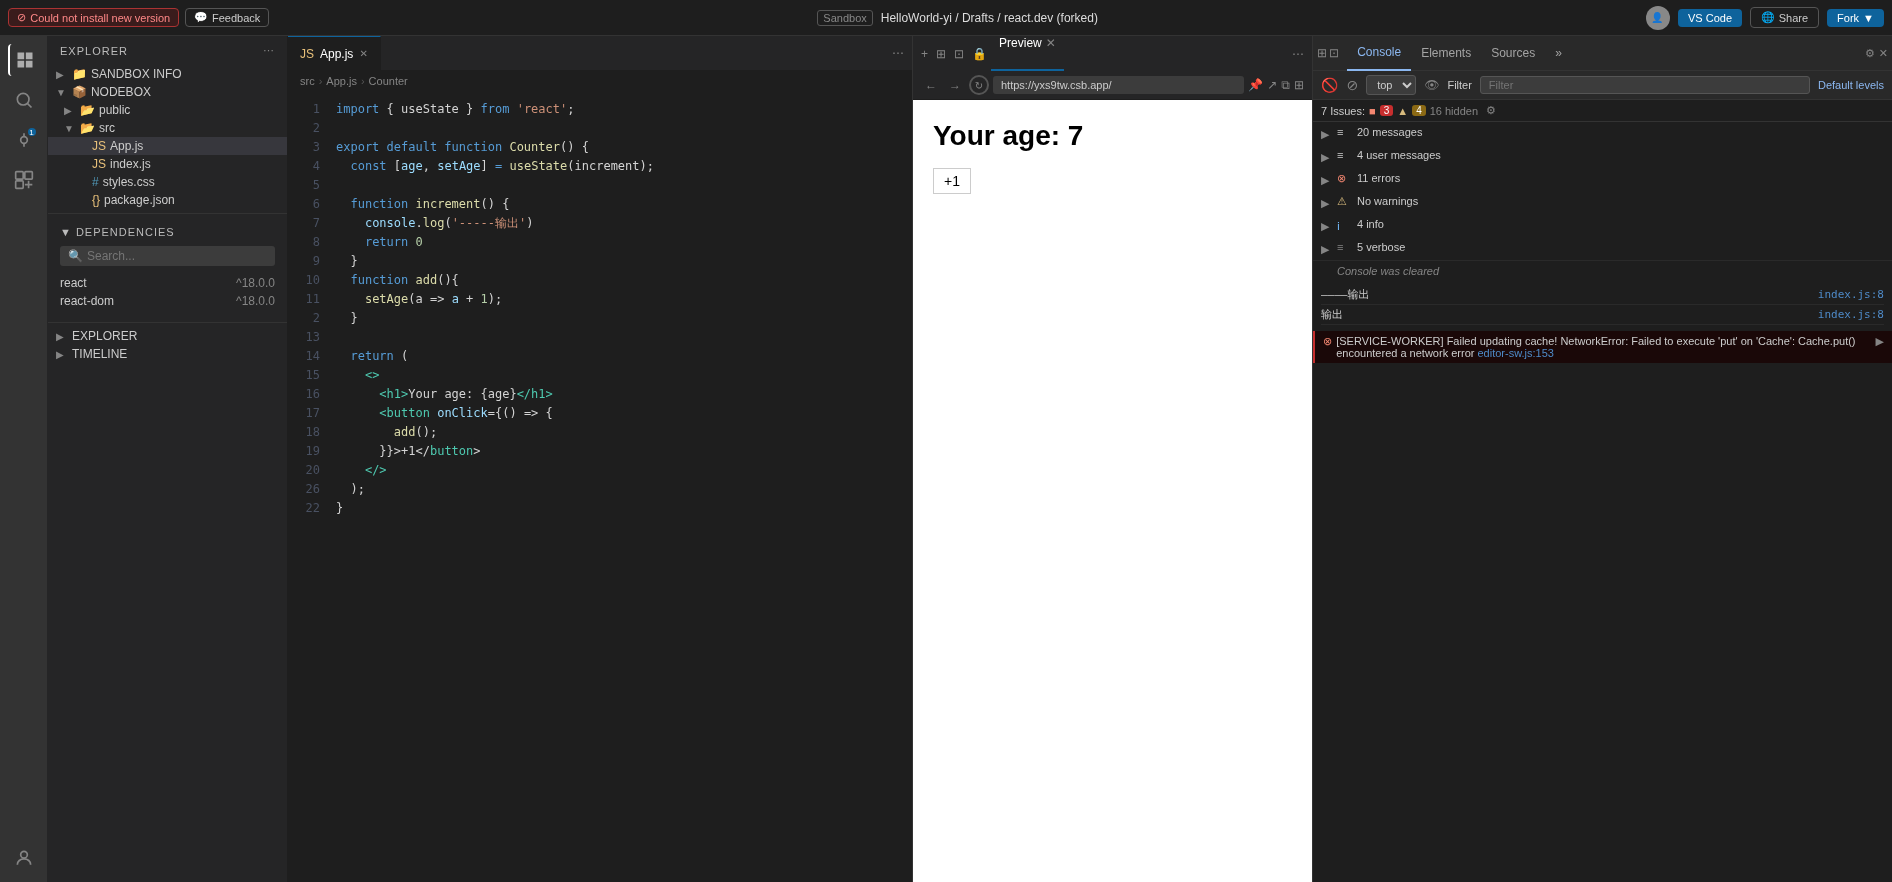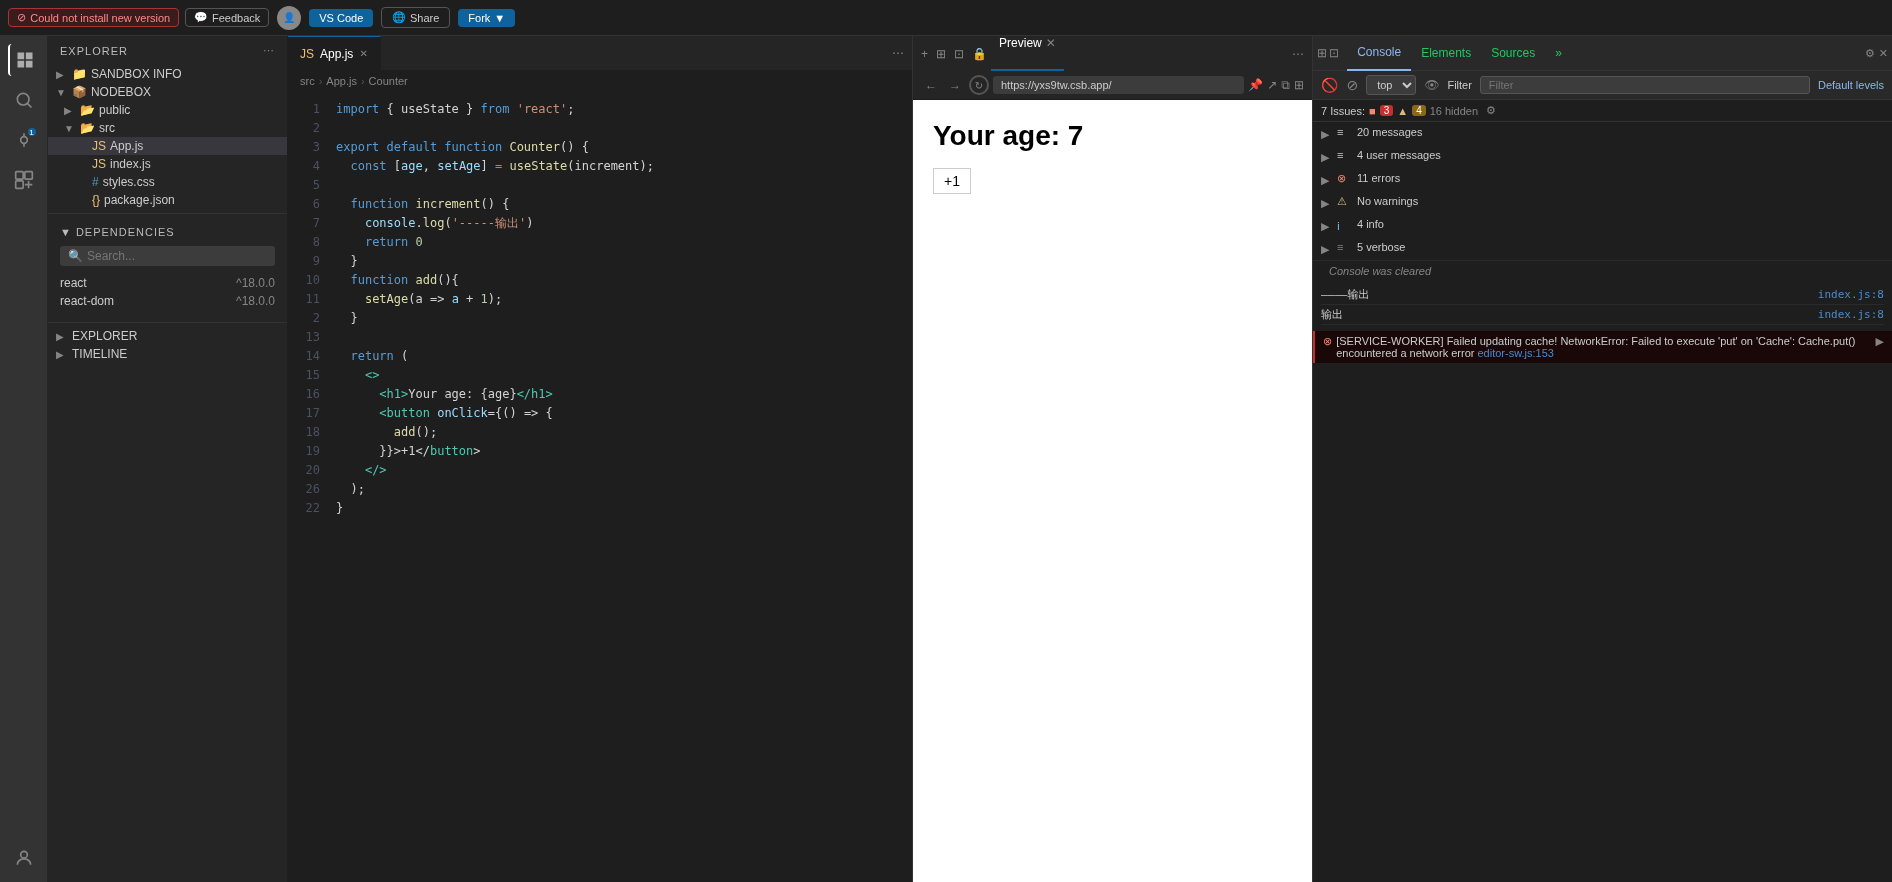--- a/index.html
+++ b/index.html
@@ -99,21 +99,21 @@
     .url-nav { color: #858585; cursor: pointer; width: 20px; text-align: center; }
     .url-input { flex: 1; background: #3c3c3c; border: none; outline: none; color: #ccc; font-size: 11px; padding: 3px 8px; border-radius: 3px; }
     .url-icons { display: flex; gap: 4px; color: #858585; }
     .preview-content { flex: 1; background: #fff; padding: 20px; border-radius: 27px; }
     .preview-heading { font-size: 28px; font-weight: bold; color: #000; font-family: sans-serif; margin-bottom: 16px; }
     .preview-btn { background: #fff; border: 1px solid #ccc; padding: 4px 10px; cursor: pointer; font-size: 14px; font-family: sans-serif; }
 
     
     .devtools-panel { width: 580px; background: #1e1e1e; border-left: 1px solid #333; display: flex; flex-direction: column; flex-shrink: 0; }
     .devtools-tabs { display: flex; align-items: center; background: #292929; height: 35px; border-bottom: 1px solid #333; padding: 0 4px; }
-    .devtools-tab { padding: 0 10px; height: 35px; display: flex; align-items: center; color: #22c55e; font-size: 12px; cursor: pointer; }
+    .devtools-tab { padding: 0 10px; height: 35px; display: flex; align-items: center; color: #a3a3a3; font-size: 12px; cursor: pointer; }
     .devtools-tab.active { color: #8bb7f0; border-bottom: 2px solid #8bb7f0; }
     .devtools-icons-right { margin-left: auto; display: flex; gap: 4px; align-items: center; color: #858585; font-size: 11px; }
     .devtools-toolbar { display: flex; align-items: center; background: #292929; padding: 4px 8px; gap: 8px; border-bottom: 1px solid #333; }
     .devtools-toolbar-icon { color: #858585; cursor: pointer; font-size: 14px; }
     .top-selector { background: #3c3c3c; border: 1px solid #555; border-radius: 3px; color: #ccc; padding: 2px 6px; font-size: 11px; cursor: pointer; }
     .filter-input { background: #3c3c3c; border: 1px solid #555; border-radius: 3px; color: #ccc; padding: 2px 24px 2px 8px; font-size: 11px; flex: 1; outline: none; }
     .default-levels { margin-left: auto; color: #8bb7f0; font-size: 11px; cursor: pointer; }
 
     .issues-bar { display: flex; align-items: center; padding: 4px 8px; gap: 4px; background: #1e1e1e; border-bottom: 1px solid #333; font-size: 11px; color: #ccc; }
     .badge-err { background: #c72e2e; color: white; border-radius: 3px; padding: 0 4px; font-size: 10px; }
@@ -140,20 +140,24 @@
 <div class="top-bar">
   <div class="top-bar-left">
     <div class="error-badge">
       <span>⊘</span>
       <span>Could not install new version</span>
     </div>
     <button class="feedback-btn">
       <span>💬</span>
       <span>Feedback</span>
     </button>
+  </div>
+  <div class="top-bar-center">
+    <span class="sandbox-label">Sandbox</span>
+    <span class="project-name">HelloWorld-yi / Drafts / react.dev (forked)</span>
   </div>
   <div class="top-bar-right">
     <div class="avatar">👤</div>
     <button class="btn-vs-code">VS Code</button>
     <button class="btn-share">
       <span>🌐</span>
       <span>Share</span>
     </button>
     <button class="btn-fork">
       <span>Fork</span>
@@ -460,21 +464,21 @@
         <span class="console-label">4 info</span>
       </div>
       <div class="console-row">
         <span class="console-expand">▶</span>
         <span class="console-icon icon-verbose">≡</span>
         <span class="console-label">5 verbose</span>
       </div>
 
       <div style="height:1px;background:#2a2a2a;"></div>
 
-      <div style="padding:4px 16px;font-size:11px;display:flex;justify-content:space-between;">
+      <div style="padding:4px 24px;font-size:11px;display:flex;justify-content:space-between;">
         <span style="color:#858585;font-style:italic;">Console was cleared</span>
       </div>
 
       <div class="console-log-entry">
         <div class="log-line">
           <span style="color:#ccc;font-family:monospace;">——<span>——输出</span></span>
           <span class="log-file">index.js:8</span>
         </div>
         <div class="log-line">
           <span style="color:#ccc;font-family:monospace;">输出</span>

